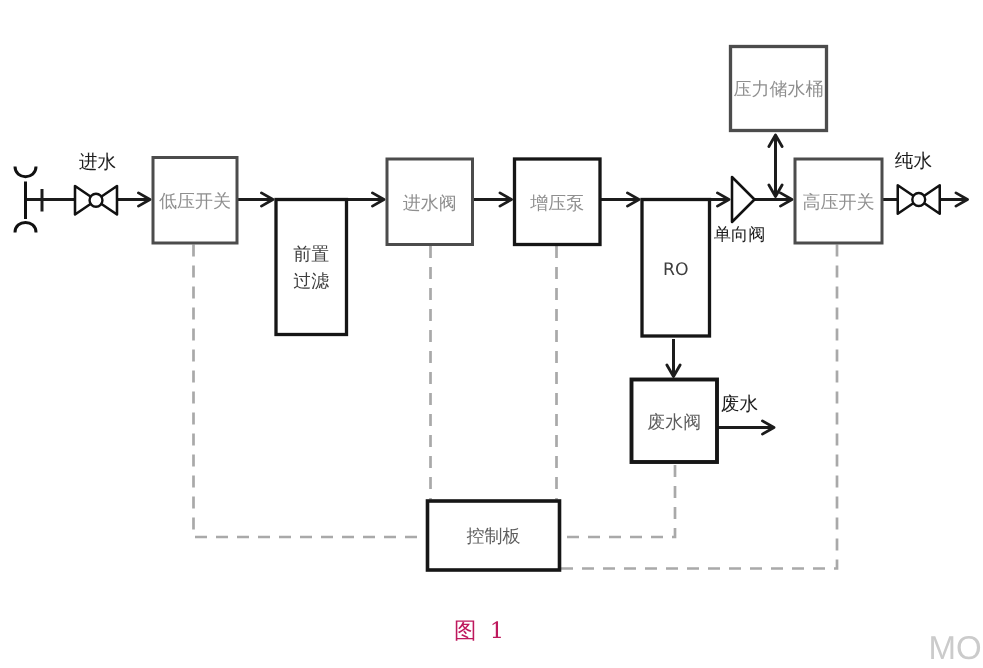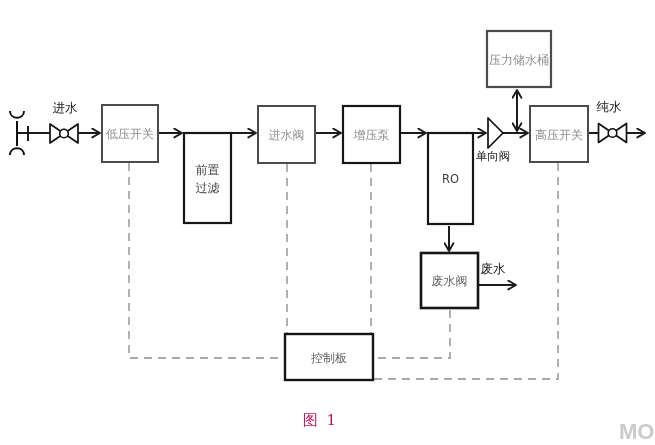--- a/index.html
+++ b/index.html
@@ -2,21 +2,21 @@
 <html><head>
 <meta charset="utf-8">
 <style>
   html,body{margin:0;padding:0;background:#ffffff;}
   #stage{position:relative;width:655px;height:445px;background:#ffffff;overflow:hidden;
          font-family:"DejaVu Sans",sans-serif;}
   #diagram{position:absolute;left:0;top:0;}
   svg text{font-family:"DejaVu Sans",sans-serif;}
   .fig-caption{position:absolute;left:258px;top:411px;width:80px;text-align:right;
       font-size:15px;color:#be185d;font-family:"DejaVu Serif",serif;letter-spacing:2px;}
-  .watermark{position:absolute;left:619px;top:421px;font-size:22px;font-weight:700;
+  .watermark{position:absolute;left:619px;top:421px;font-size:22px;font-weight:400;
       color:#cbcbcb;font-family:"Liberation Sans",sans-serif;letter-spacing:0px;line-height:1;}
 </style>
 </head>
 <body>
 
 <div id="stage">
   <svg id="diagram" width="655" height="445" viewBox="0 0 655 445">
       <defs>
         <marker id="arr" viewBox="0 0 10 10" refX="8" refY="5" markerWidth="11" markerHeight="11" orient="auto-start-reverse" markerUnits="userSpaceOnUse">
           <path d="M1,1 L8,5 L1,9" fill="none" stroke="#1c1c1c" stroke-width="1.7" stroke-linecap="round" stroke-linejoin="round"></path>

